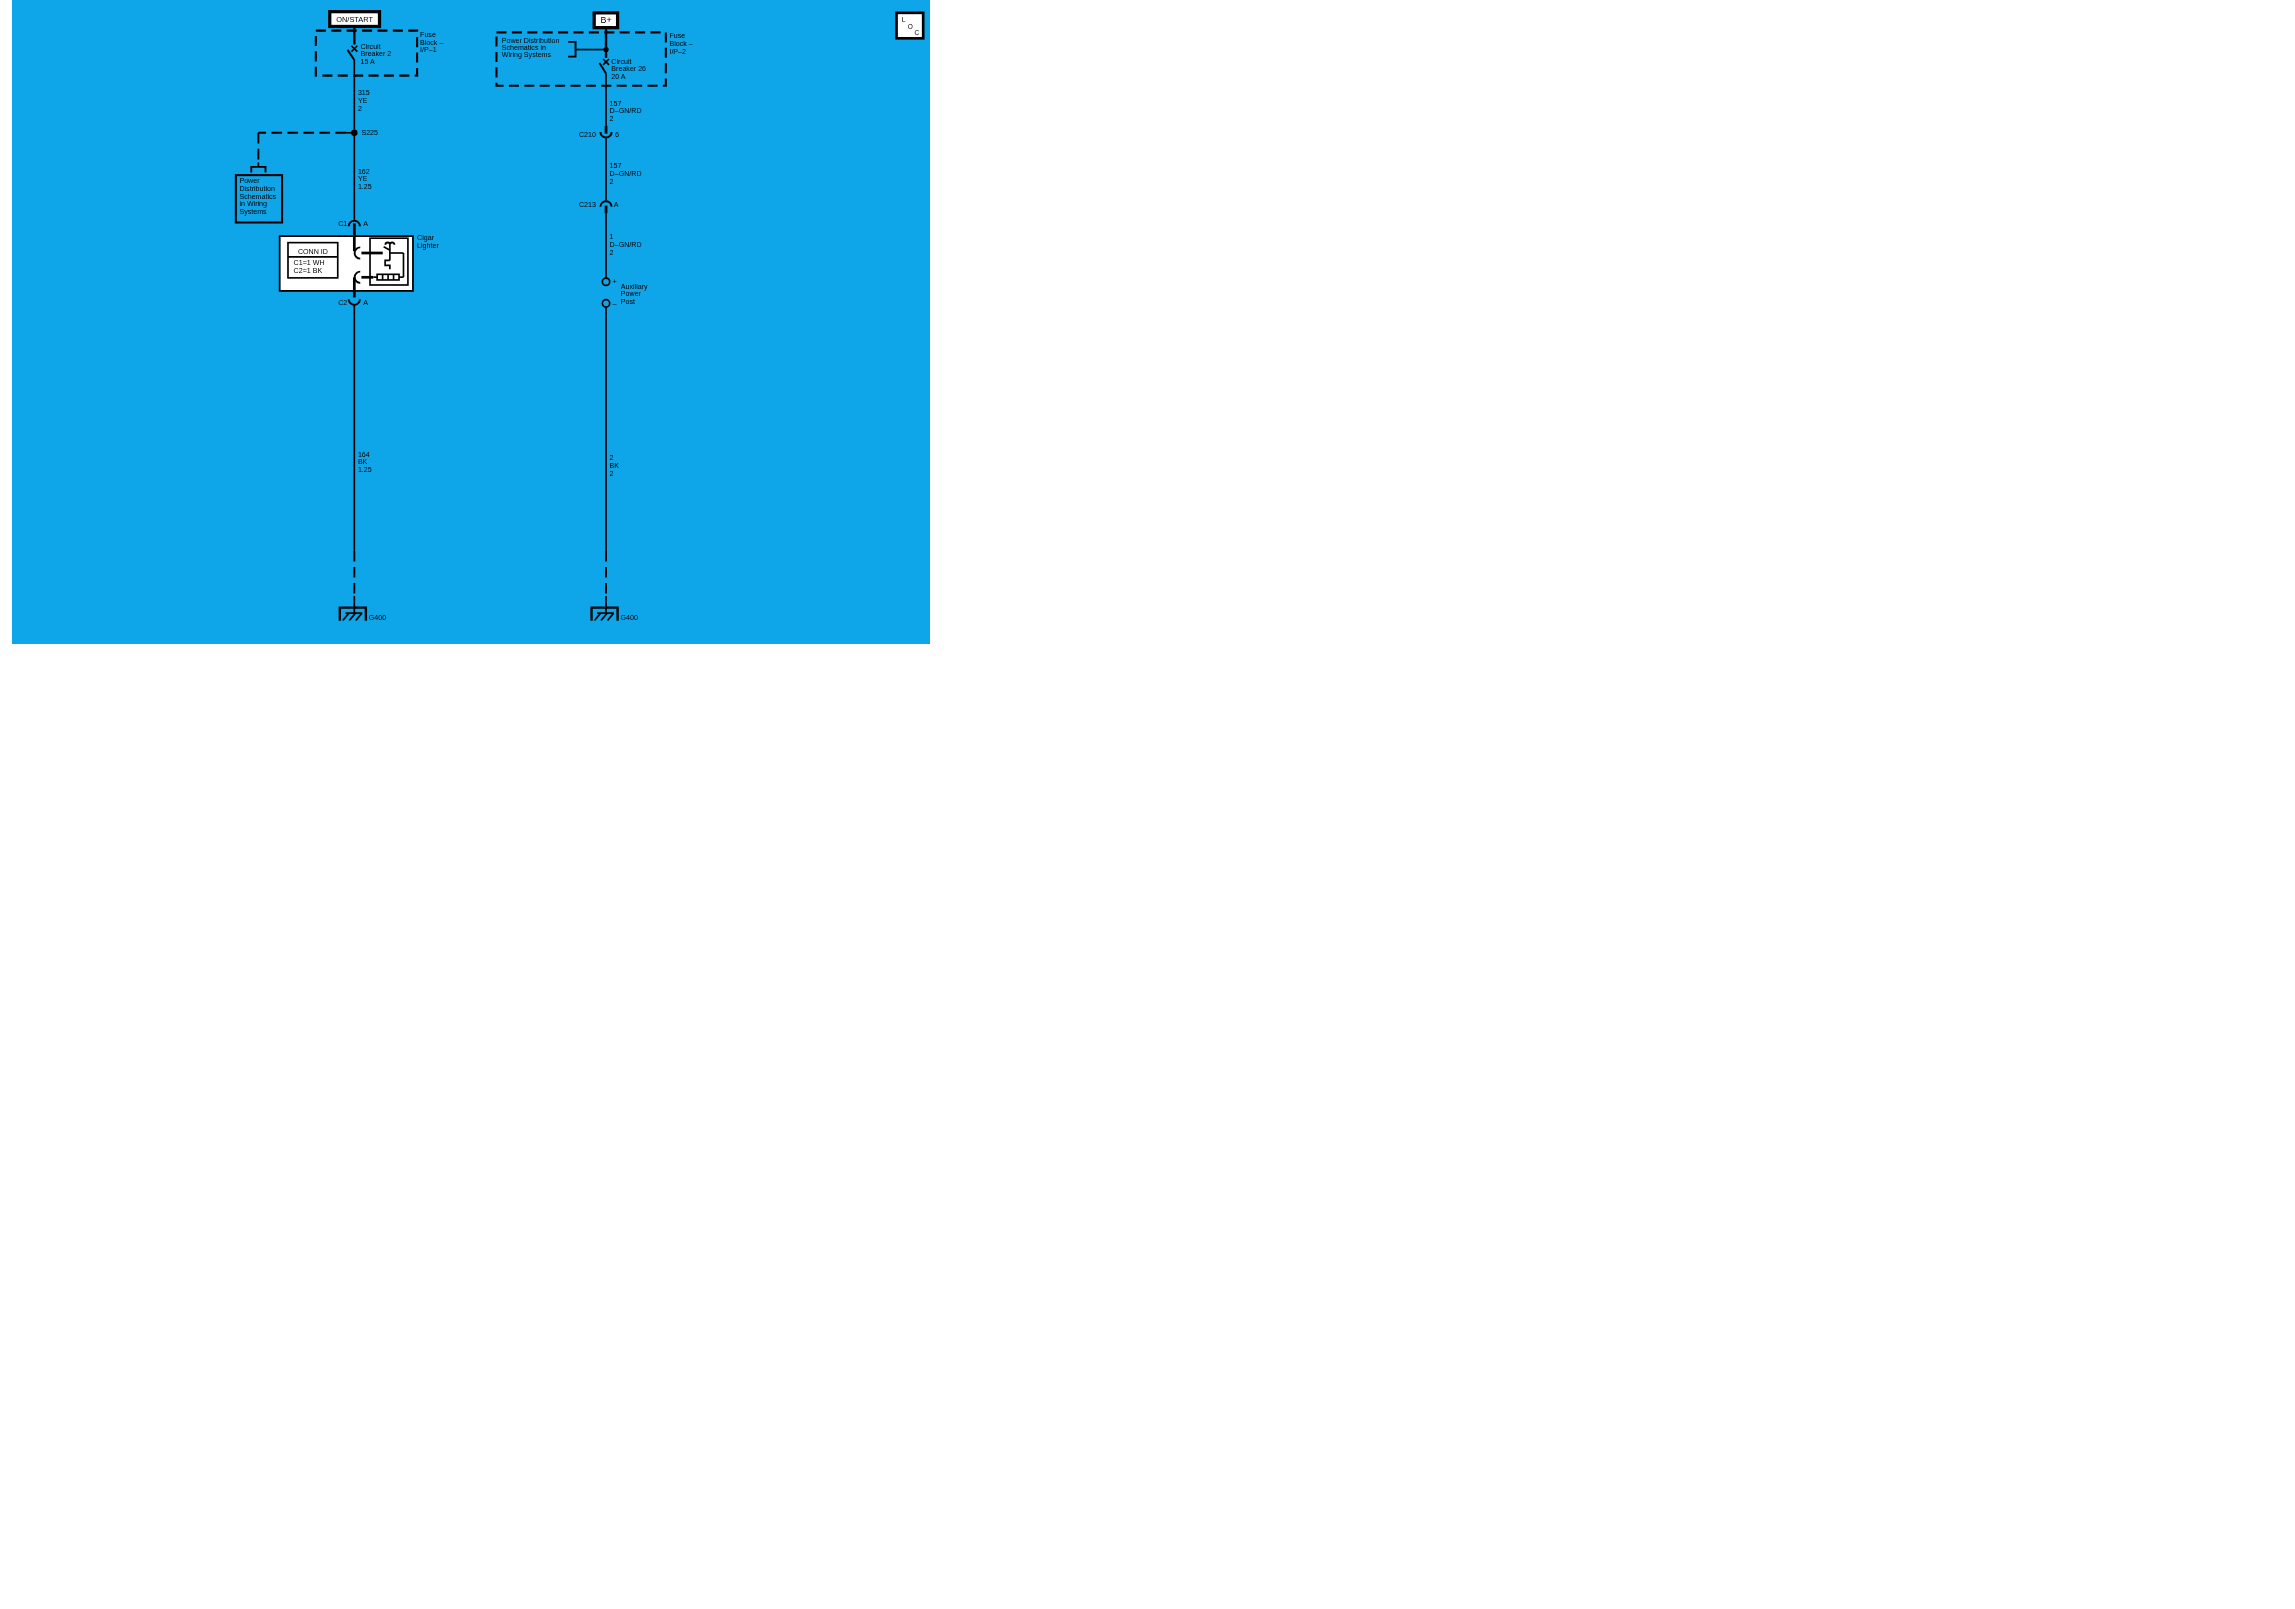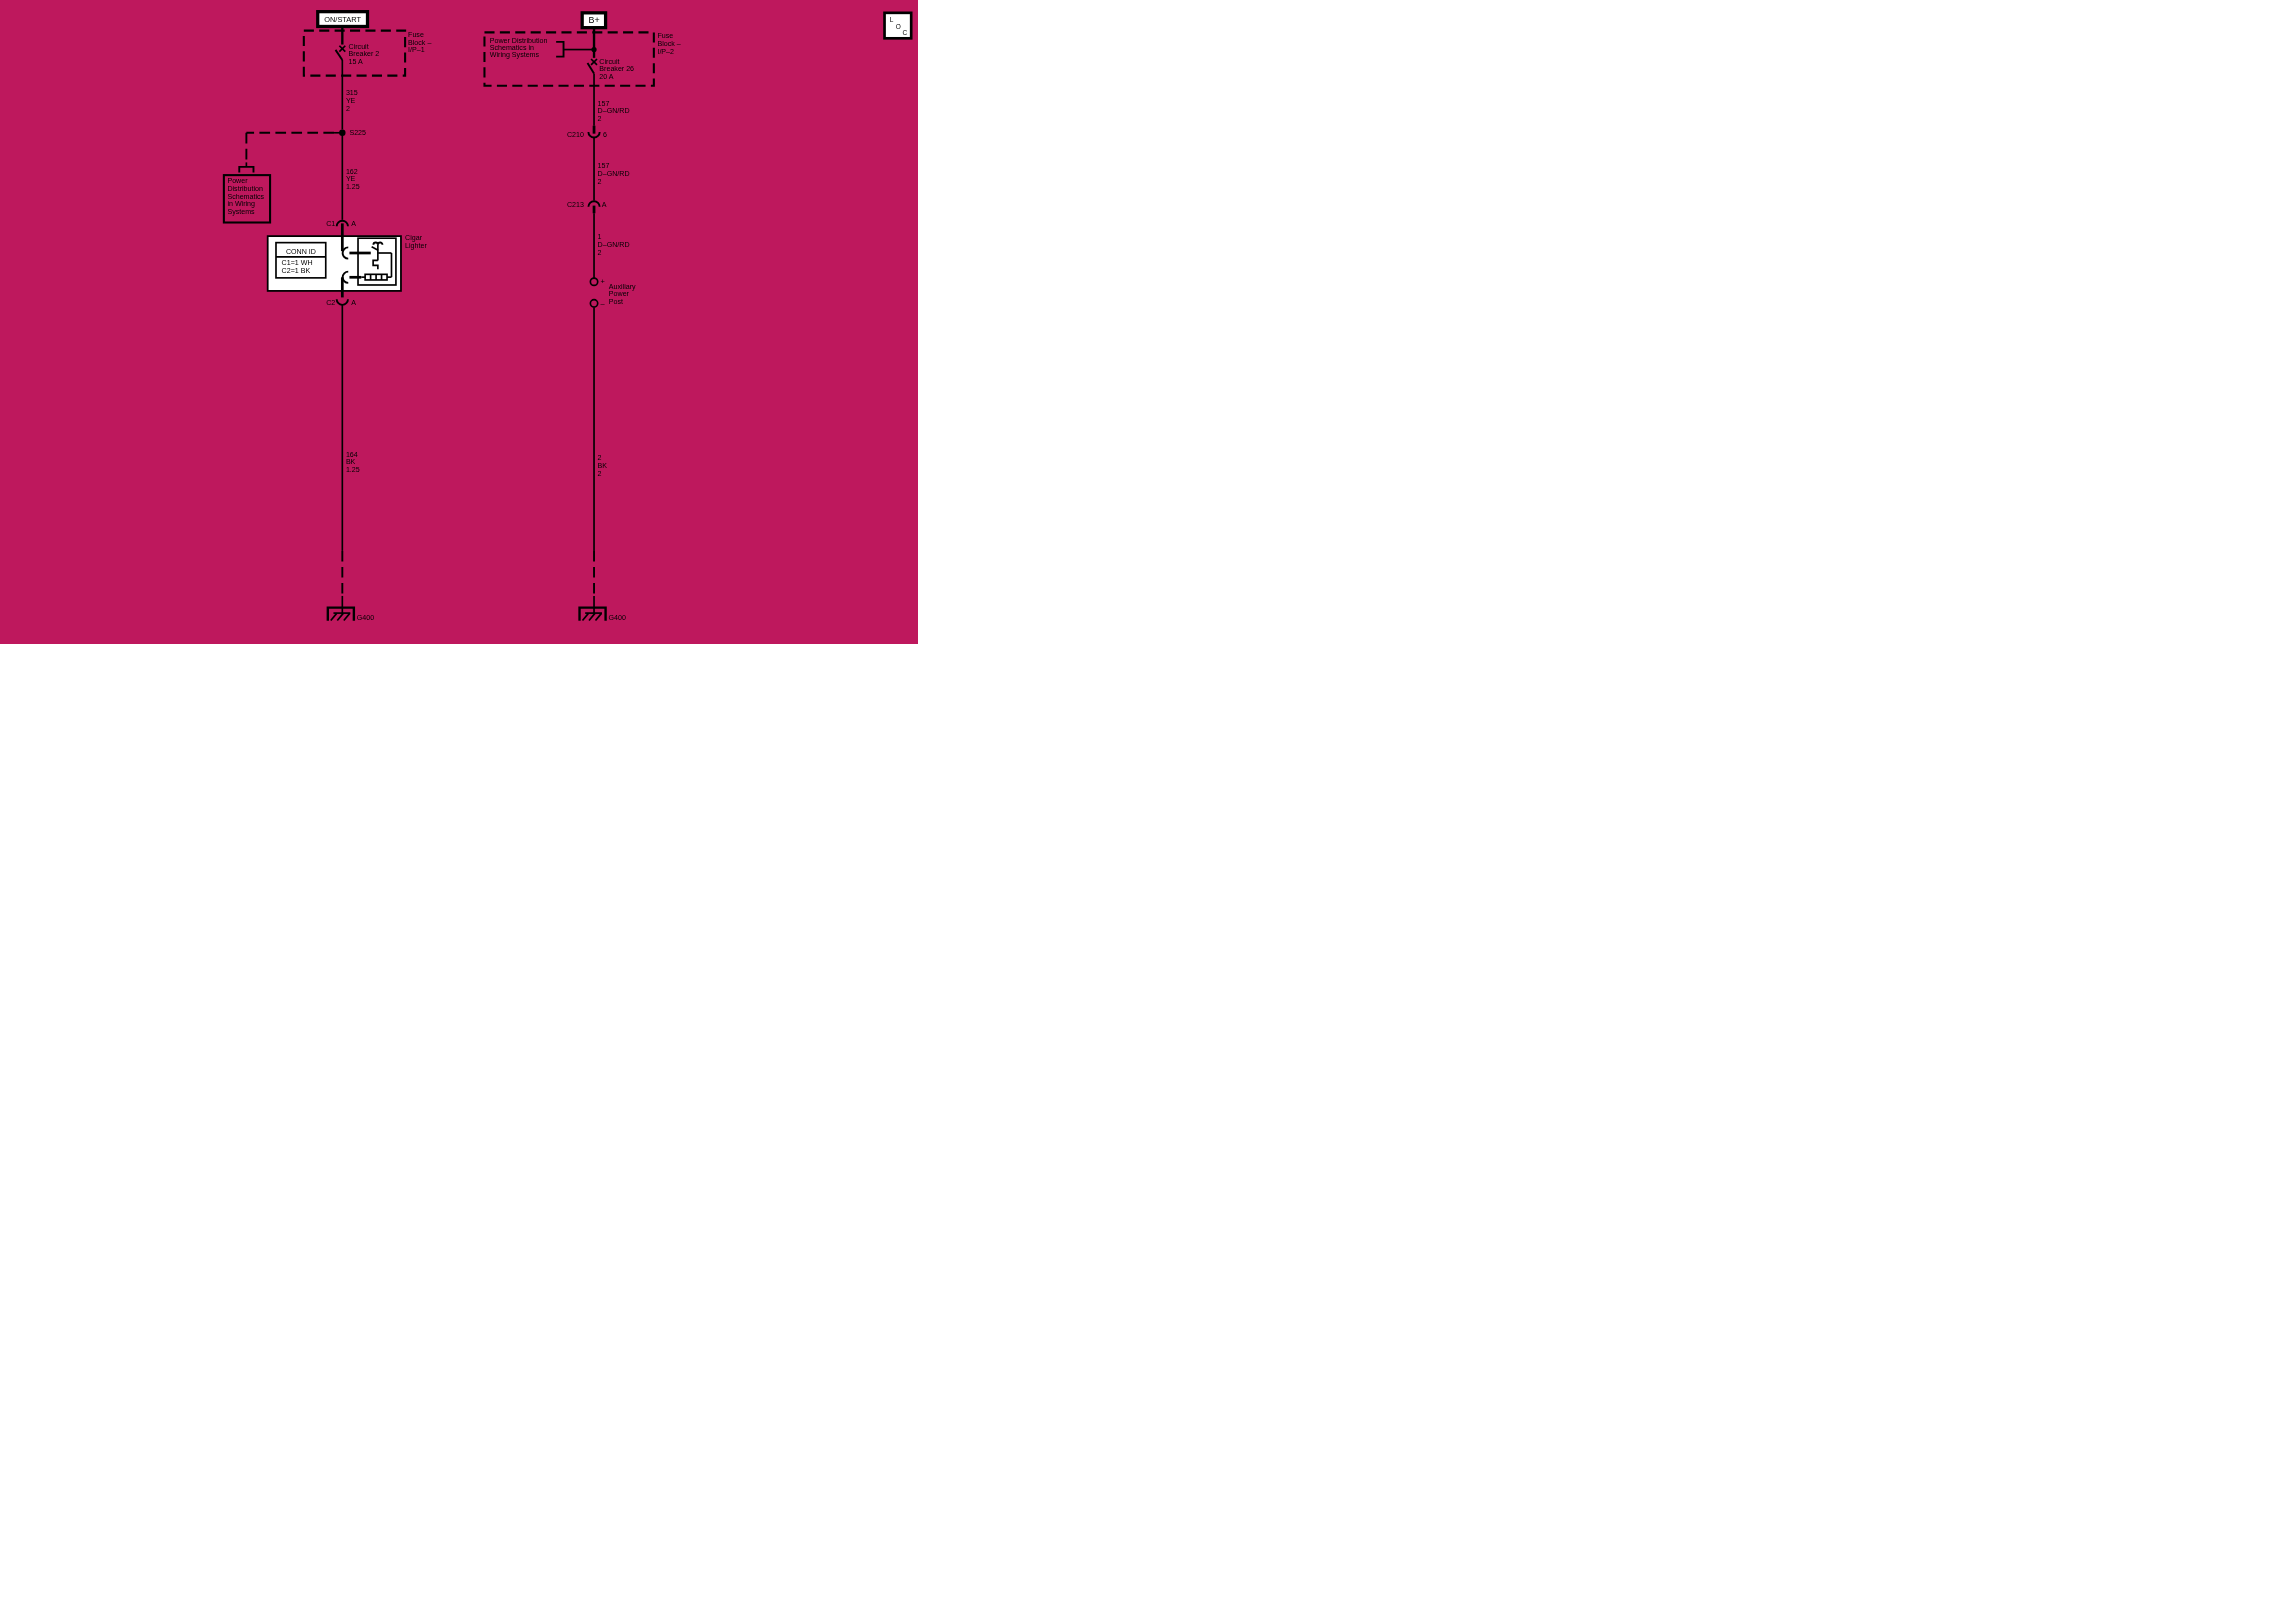--- a/index.html
+++ b/index.html
@@ -1,16 +1,16 @@
 <!DOCTYPE html>
 <html style="font-size:9.5px"><head>
 <meta charset="utf-8">
 <style>
   html,body{margin:0;padding:0;background:#ffffff;}
-  #stage{position:relative;width:918px;height:644px;background:#be185d;overflow:hidden;}
+  #stage{position:relative;width:918px;height:644px;background:#0ea5e9;overflow:hidden;margin-left:12px;}
   svg{position:absolute;top:0;left:0;}
   svg text{font-family:"Liberation Sans","DejaVu Sans",sans-serif;font-size:12px;fill:#000;}
   .w   {stroke:#000;stroke-width:2.8;fill:none;}
   .wt  {stroke:#000;stroke-width:4;fill:none;}
   .wm  {stroke:#000;stroke-width:3.2;fill:none;}
   .stub{stroke:#000;stroke-width:4.6;fill:none;}
   .arc {stroke:#000;stroke-width:3.2;fill:none;}
   .dashbox {fill:none;stroke:#000;stroke-width:3.5;stroke-dasharray:17 9;}
   .dashwire{stroke:#000;stroke-width:3.2;fill:none;stroke-dasharray:18 9;}
   .srcbox{fill:#fff;stroke:#000;stroke-width:5.5;}

